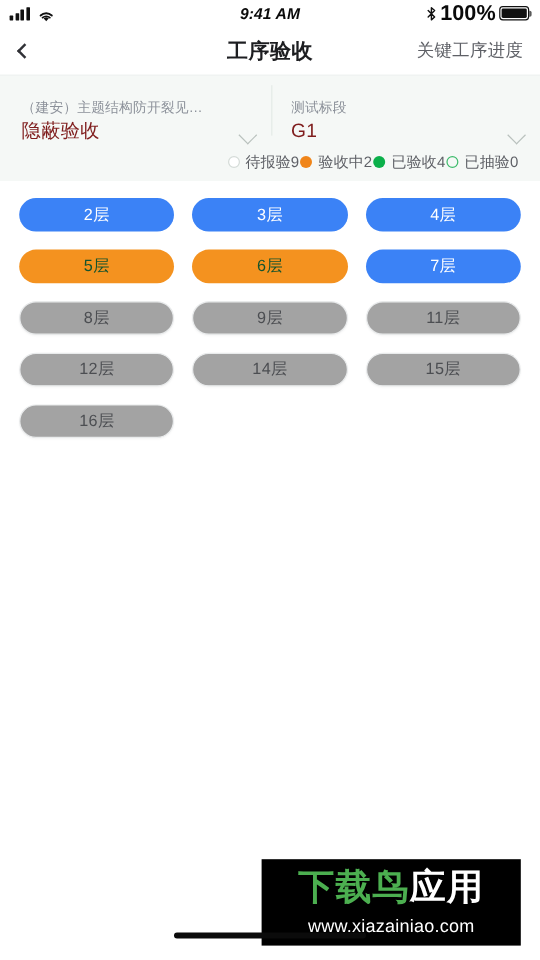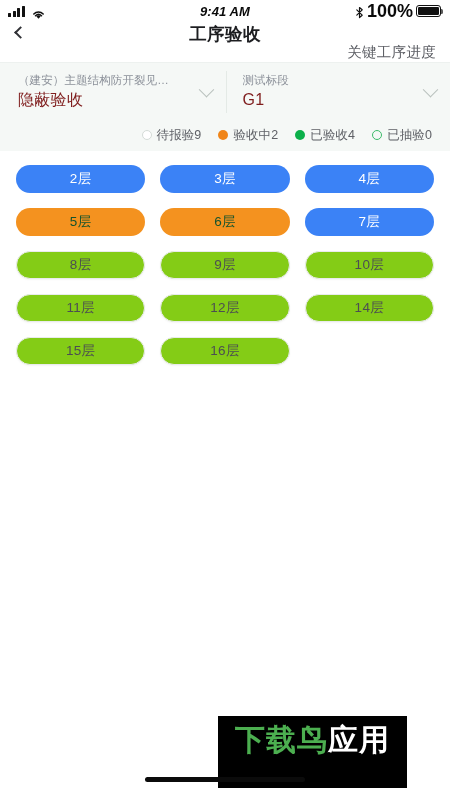--- a/index.html
+++ b/index.html
@@ -73,24 +73,24 @@
     right: -3.2px; top: 3.4px;
     width: 2px; height: 4.4px;
     background: #5a5a5a;
     border-radius: 0 1.5px 1.5px 0;
   }
 
   
   .navbar {
     height: 40px;
     display: flex;
+    align-items: center;
     padding: 0 14px 0 16px;
     background: #ffffff;
     position: relative;
-    flex-direction: column;
   }
   .nav-back {
     width: 26px; height: 30px;
     display: flex; align-items: center;
     cursor: pointer;
   }
   .chev-back {
     width: 9px; height: 9px;
     border-left: 2.1px solid #303136;
     border-bottom: 2.1px solid #303136;
@@ -121,21 +121,21 @@
     background: #f5f8f6;
     border-top: 1px solid #edf1ef;
   }
   .selectors {
     display: flex;
     height: 58px;
   }
   .selector {
     flex: 1;
     display: flex;
-    align-items: center;
+    align-items: flex-end;
     padding: 0 14px 0 18px;
     cursor: pointer;
     min-width: 0;
   }
   .selector.right { padding-left: 16px; }
   .sel-divider {
     width: 1px;
     background: #e4eae6;
     margin: 8px 0;
   }
@@ -167,21 +167,21 @@
     flex: none;
     margin-left: 8px;
   }
 
   
   .legend {
     height: 30px;
     display: flex;
     align-items: center;
     justify-content: flex-end;
-    gap: 17px;
+    gap: 1px;
     padding: 0 18px 2px 0;
   }
   .legend-item {
     display: flex;
     align-items: center;
     gap: 5px;
     font-size: 12.5px;
     color: #5e6066;
     letter-spacing: .1px;
   }
@@ -217,32 +217,32 @@
   }
   .floor-btn.state-done {
     background: #3b82f6;
     color: #ffffff;
   }
   .floor-btn.state-inprogress {
     background: #f4921f;
     color: #14532d;
   }
   .floor-btn.state-pending {
-    background: #84cc16;
+    background: #a3a3a3;
     color: #4c4e52;
     border: 1px solid #e9ebec;
     box-shadow: 0 1px 2px rgba(0,0,0,0.045);
   }
 
   
   .watermark {
     position: absolute;
     left: 218px;
     top: 716px;
-    width: 189px;
+    width: 216px;
     height: 72px;
     background: #000000;
     overflow: hidden;
   }
   .wm-main {
     text-align: center;
     font-size: 30px;
     font-weight: 700;
     line-height: 44px;
     letter-spacing: 1px;
@@ -369,39 +369,37 @@
       <div class="floor-btn state-done">
         <span>7层</span>
       </div>
       <div class="floor-btn state-pending">
         <span>8层</span>
       </div>
       <div class="floor-btn state-pending">
         <span>9层</span>
       </div>
       <div class="floor-btn state-pending">
-        <span>10层</span>
-      </div>
-      <div class="floor-btn state-pending">
         <span>11层</span>
       </div>
       <div class="floor-btn state-pending">
         <span>12层</span>
       </div>
       <div class="floor-btn state-pending">
         <span>14层</span>
       </div>
       <div class="floor-btn state-pending">
         <span>15层</span>
       </div>
       <div class="floor-btn state-pending">
         <span>16层</span>
       </div>
     </div>
 
   <div class="watermark">
     <div class="wm-main">
       <span class="wm-green">下载鸟</span><span class="wm-white">应用</span>
     </div>
+    <div class="wm-url">www.xiazainiao.com</div>
   </div>
 
   <div class="home-indicator"></div>
 </div>
 
 </body></html>

